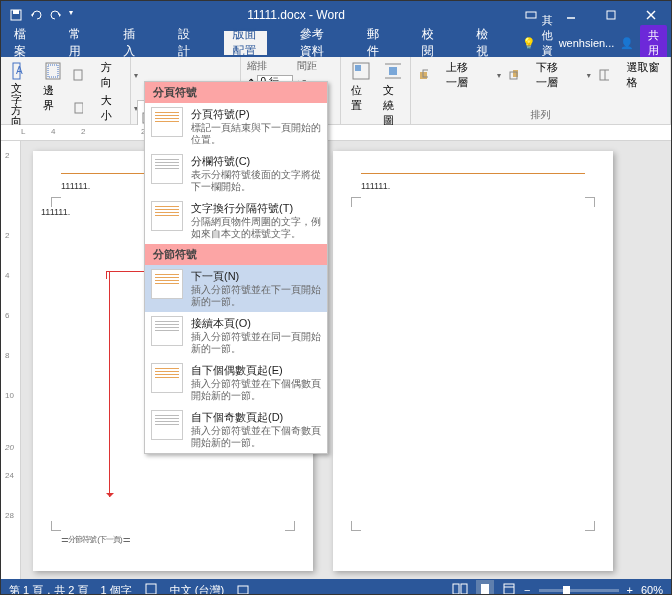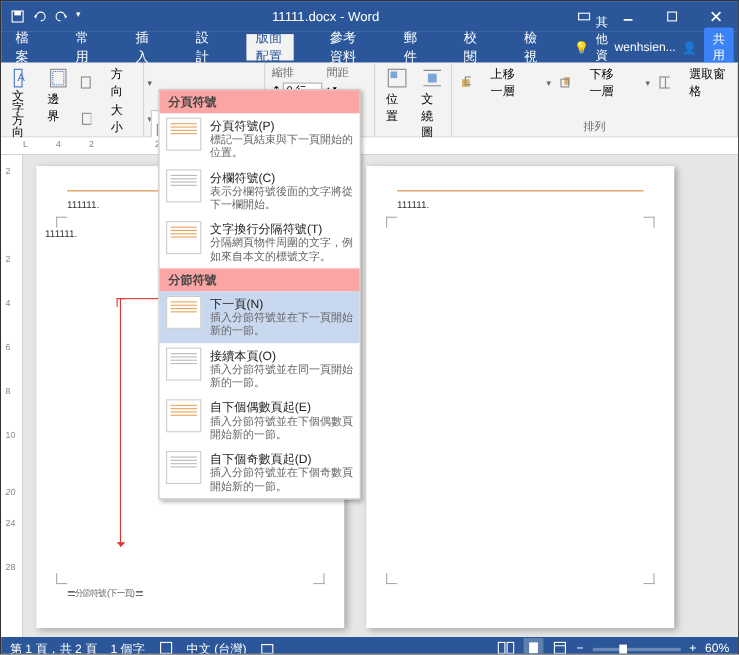--- a/index.html
+++ b/index.html
@@ -7,21 +7,21 @@
 .titlebar { background: #2b579a; height: 28px; display: flex; align-items: center; color: #fff; font-size: 12px; }
 .qat { display: flex; gap: 6px; padding: 0 8px; }
 .qat-icon { width: 14px; height: 14px; display: inline-flex; align-items: center; justify-content: center; }
 .title-text { flex: 1; text-align: center; }
 .win-ctrl { display: flex; gap: 0; }
 .win-btn { width: 40px; height: 28px; display: flex; align-items: center; justify-content: center; }
 .menubar { background: #2b579a; height: 28px; display: flex; align-items: center; color: #fff; font-size: 12px; padding: 0 4px; gap: 24px; }
 .menu-item { padding: 0 9px; height: 24px; display: flex; align-items: center; cursor: pointer; }
 .menu-item.active { background: #f3f3f3; color: #2b579a; }
 .menu-right { margin-left: auto; display: flex; align-items: center; gap: 6px; font-size: 11px; }
-.share-btn { background: #3b82f6; padding: 3px 8px; border-radius: 2px; font-family: Liberation Serif, serif; }
+.share-btn { background: #6d28d9; padding: 3px 8px; border-radius: 2px; font-family: Liberation Serif, serif; }
 .ribbon { background: #f3f3f3; height: 68px; border-bottom: 1px solid #d4d4d4; display: flex; font-size: 11px; position: relative; }
 .ribbon-group { border-right: 1px solid #d4d4d4; padding: 2px 6px; display: flex; flex-direction: column; }
 .ribbon-group-content { flex: 1; display: flex; align-items: flex-start; gap: 4px; }
 .ribbon-group-label { text-align: center; font-size: 10px; color: #666; padding-top: 1px; }
 .big-btn { display: flex; flex-direction: column; align-items: center; justify-content: center; padding: 2px 4px; gap: 2px; }
 .big-icon { width: 20px; height: 20px; }
 .small-row { display: flex; flex-direction: column; gap: 1px; }
 .small-item { display: flex; align-items: center; gap: 18px; font-size: 11px; padding: 1px 2px; }
 .dropdown-arrow { font-size: 8px; color: #666; }
 .breaks-open { background: #fff; border: 1px solid #c5c5c5; padding: 2px 4px; margin-top: 41px; }

